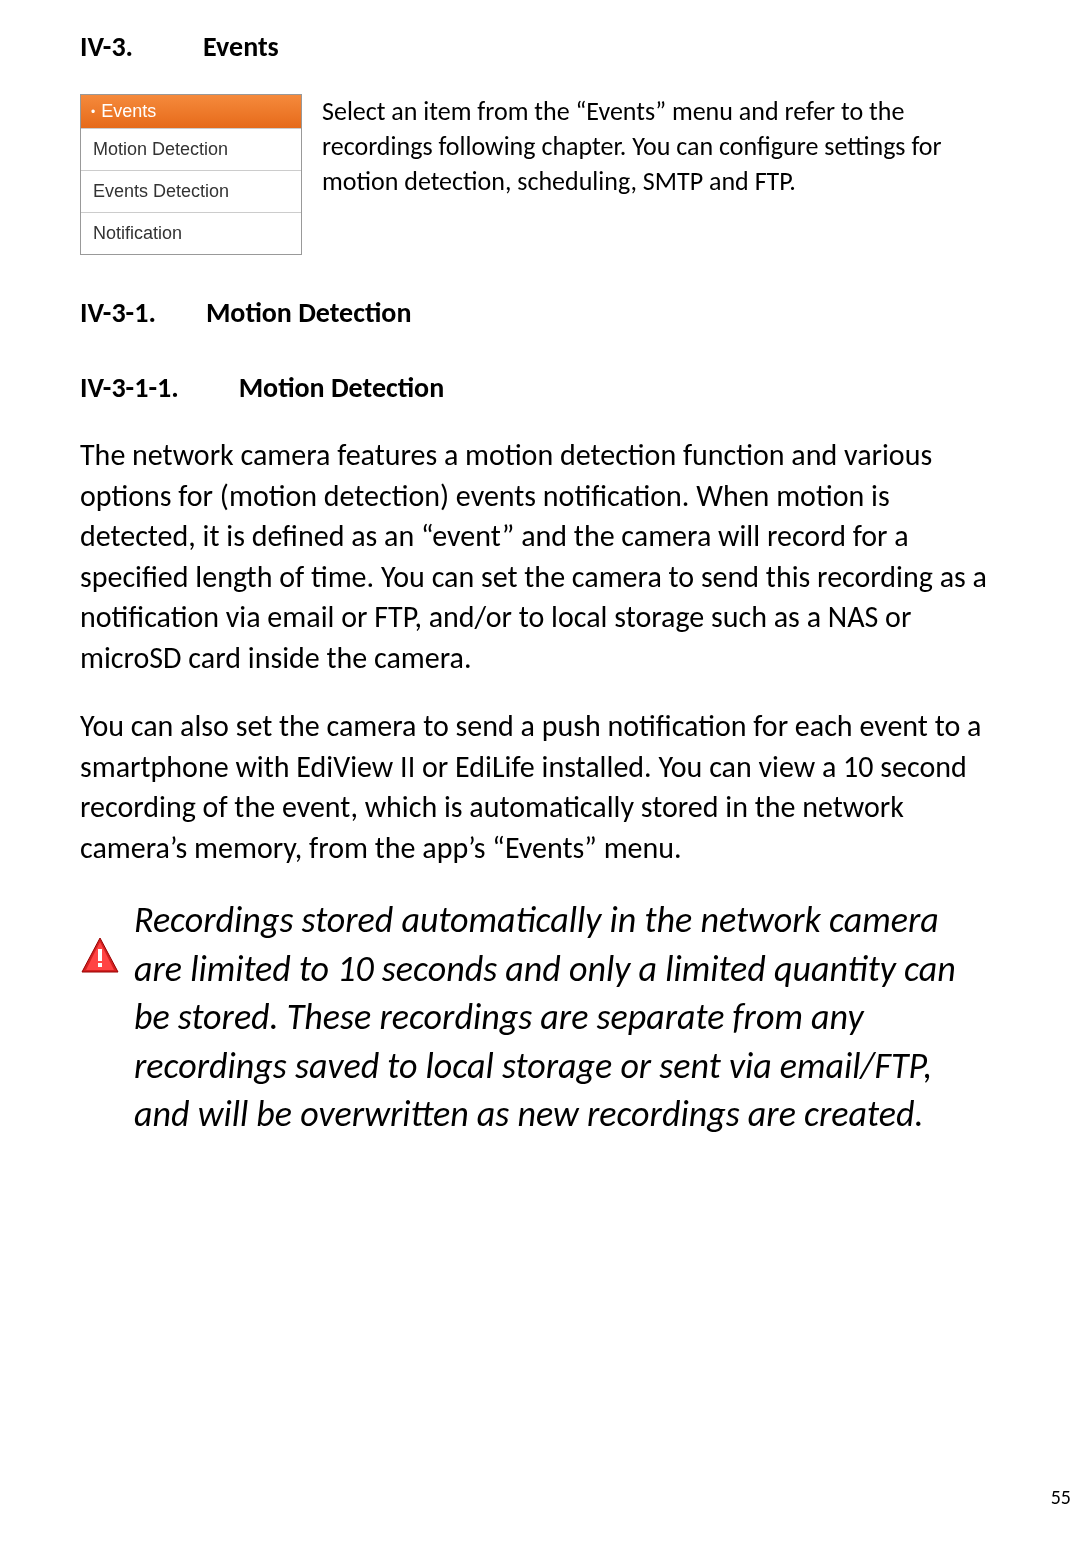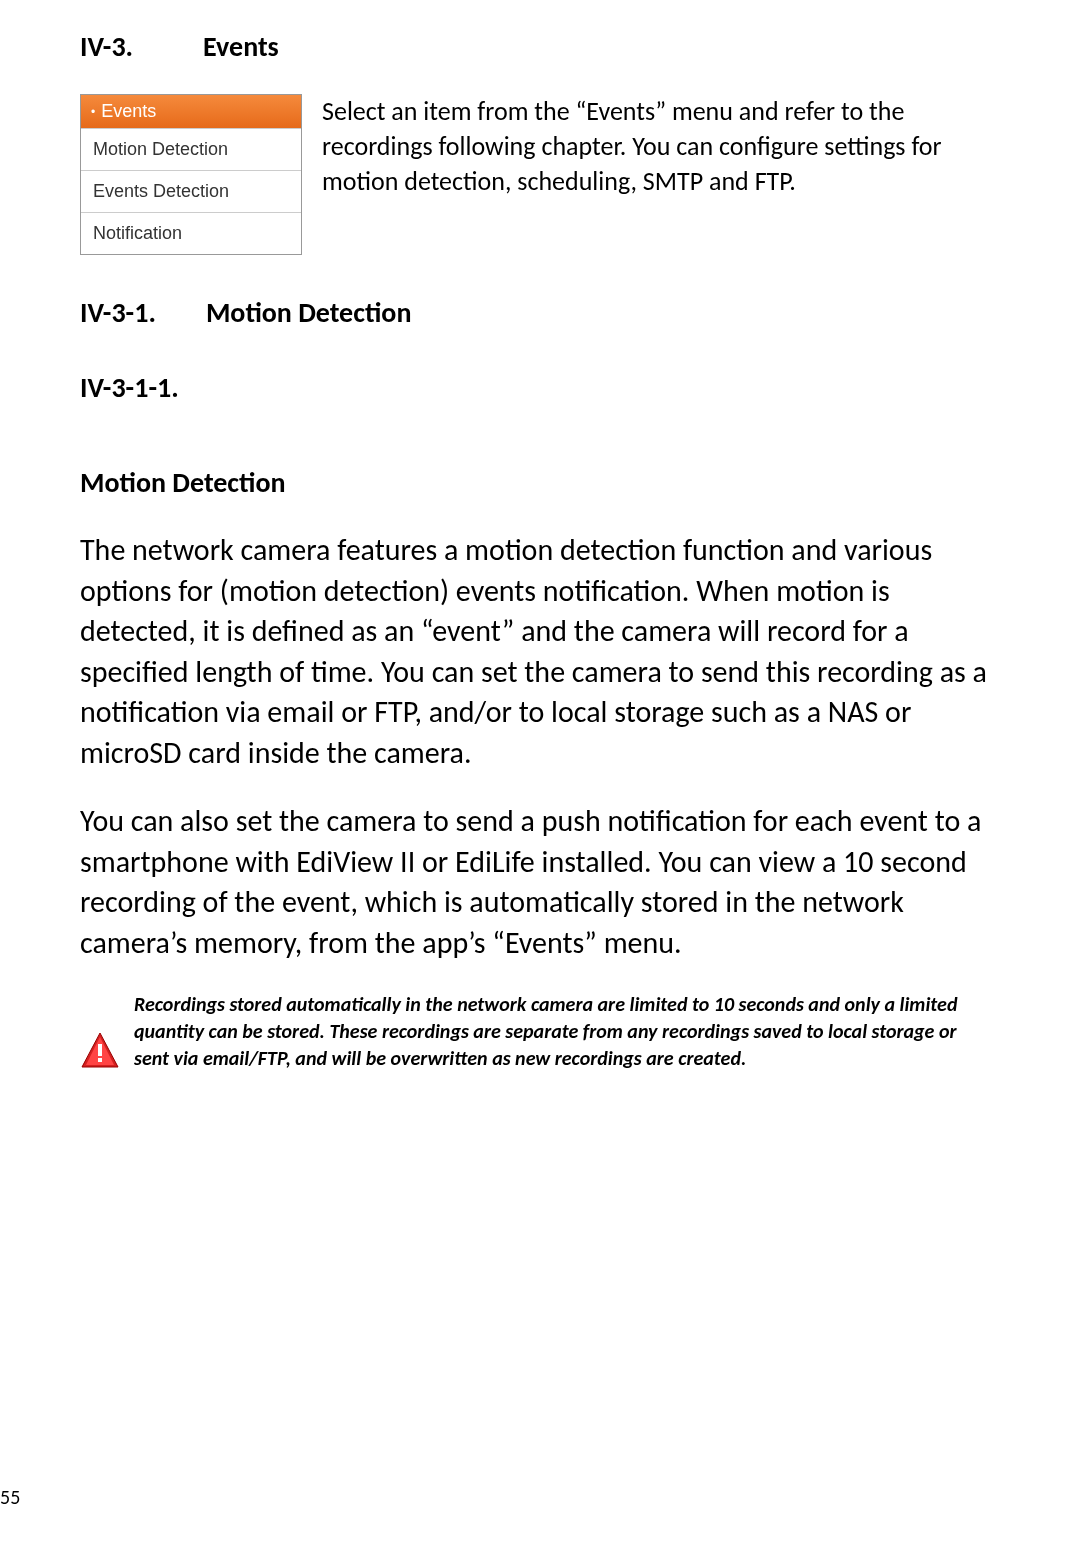--- a/index.html
+++ b/index.html
@@ -30,21 +30,20 @@
     margin: 40px 0 30px 0;
     display: flex;
     gap: 50px;
   }
   .heading-subsub {
     font-weight: bold;
     font-size: 28px;
     margin: 40px 0 30px 0;
     display: flex;
     gap: 60px;
-    flex-direction: column;
   }
   .intro-block {
     display: flex;
     gap: 20px;
     align-items: flex-start;
     margin-bottom: 30px;
   }
   .menu-box {
     border: 1px solid #999;
     width: 220px;
@@ -86,32 +85,32 @@
     gap: 14px;
     margin-top: 10px;
   }
   .warning-icon {
     width: 40px;
     height: 40px;
     flex-shrink: 0;
     margin-top: 40px;
   }
   .note-text {
-    font-size: 20px;
-    font-weight: bold;
+    font-size: 36px;
+    font-weight: normal;
     font-style: italic;
     line-height: 1.35;
     flex: 1;
   }
   .page-number {
     position: absolute;
     bottom: 20px;
     left: 0;
     right: 0;
-    text-align: left;
+    text-align: right;
     font-size: 20px;
   }
 </style>
 </head>
 <body>
 
 <div class="page">
 
   <div class="heading">
     <span>IV-3.</span>

